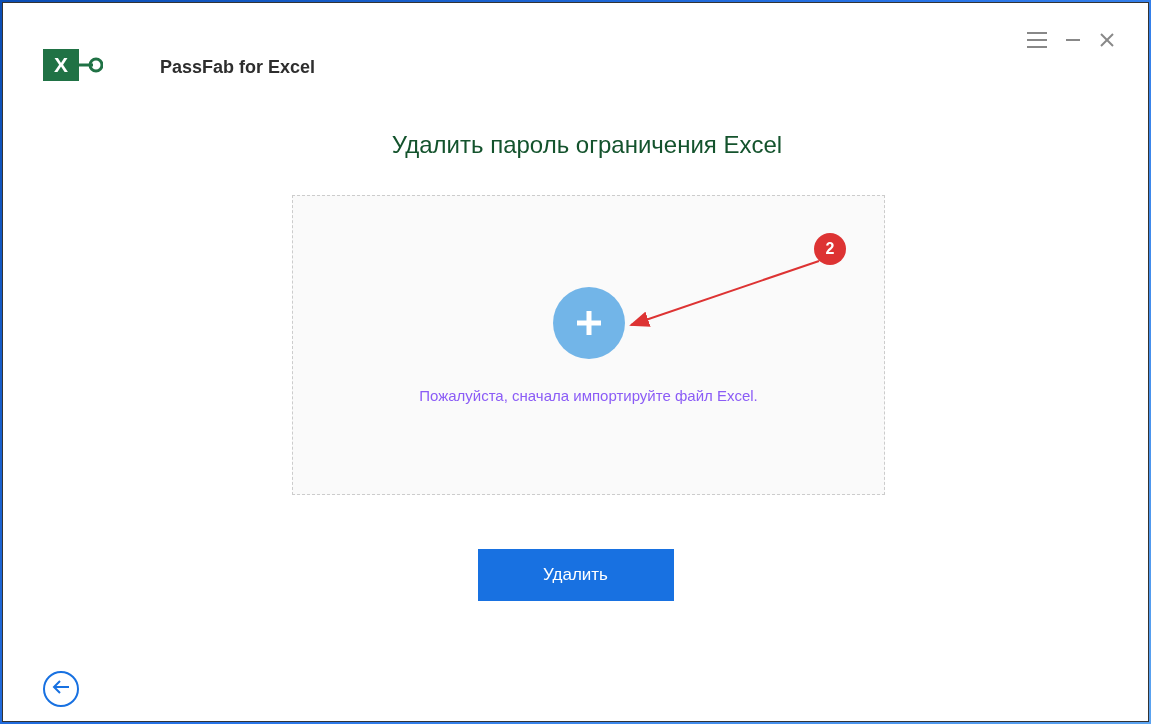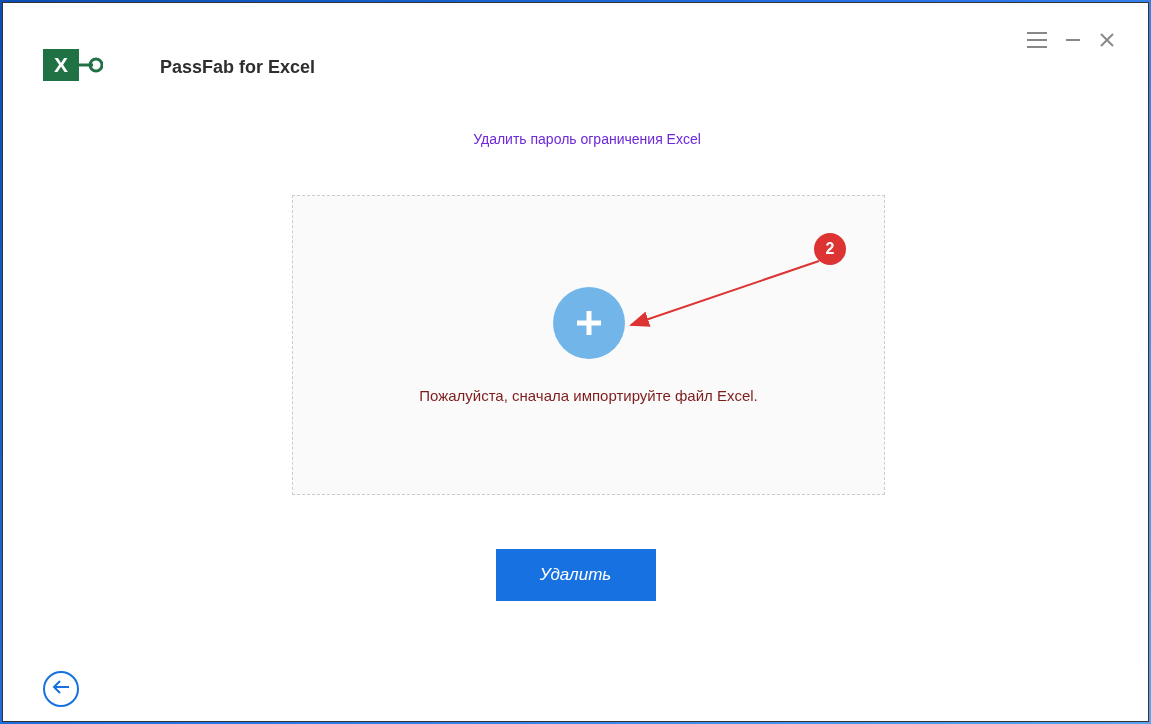--- a/index.html
+++ b/index.html
@@ -44,22 +44,22 @@
       font-weight: bold;
       color: #2e2e2e;
       margin-left: 47px;
     }
     .main-heading {
       position: absolute;
       top: 128px;
       left: 0;
       right: 0;
       text-align: center;
-      font-size: 14px;
-      color: #6d28d9;
+      font-size: 24px;
+      color: #14532d;
       padding-left: 23px;
     }
     .dropzone {
       position: absolute;
       top: 192px;
       left: 289px;
       width: 593px;
       height: 300px;
       border: 1px dashed #ccc;
       background: #fafafa;
@@ -75,35 +75,34 @@
       border-radius: 50%;
       background: #72b5e8;
       display: flex;
       align-items: center;
       justify-content: center;
       cursor: pointer;
     }
     .plus-circle svg { display: block; }
     .dropzone-text {
       font-size: 15px;
-      color: #7f1d1d;
+      color: #8b5cf6;
     }
     .action-button {
       position: absolute;
       top: 546px;
       left: 50%;
       transform: translateX(-50%);
-      width: 160px;
+      width: 196px;
       height: 52px;
       background: #1871e1;
       color: #ffffff;
       border: none;
       font-size: 17px;
       cursor: pointer;
-      font-style: italic;
     }
     .back-button {
       position: absolute;
       bottom: 14px;
       left: 40px;
       width: 36px;
       height: 36px;
       border: 2px solid #1871e1;
       border-radius: 50%;
       background: #fff;

